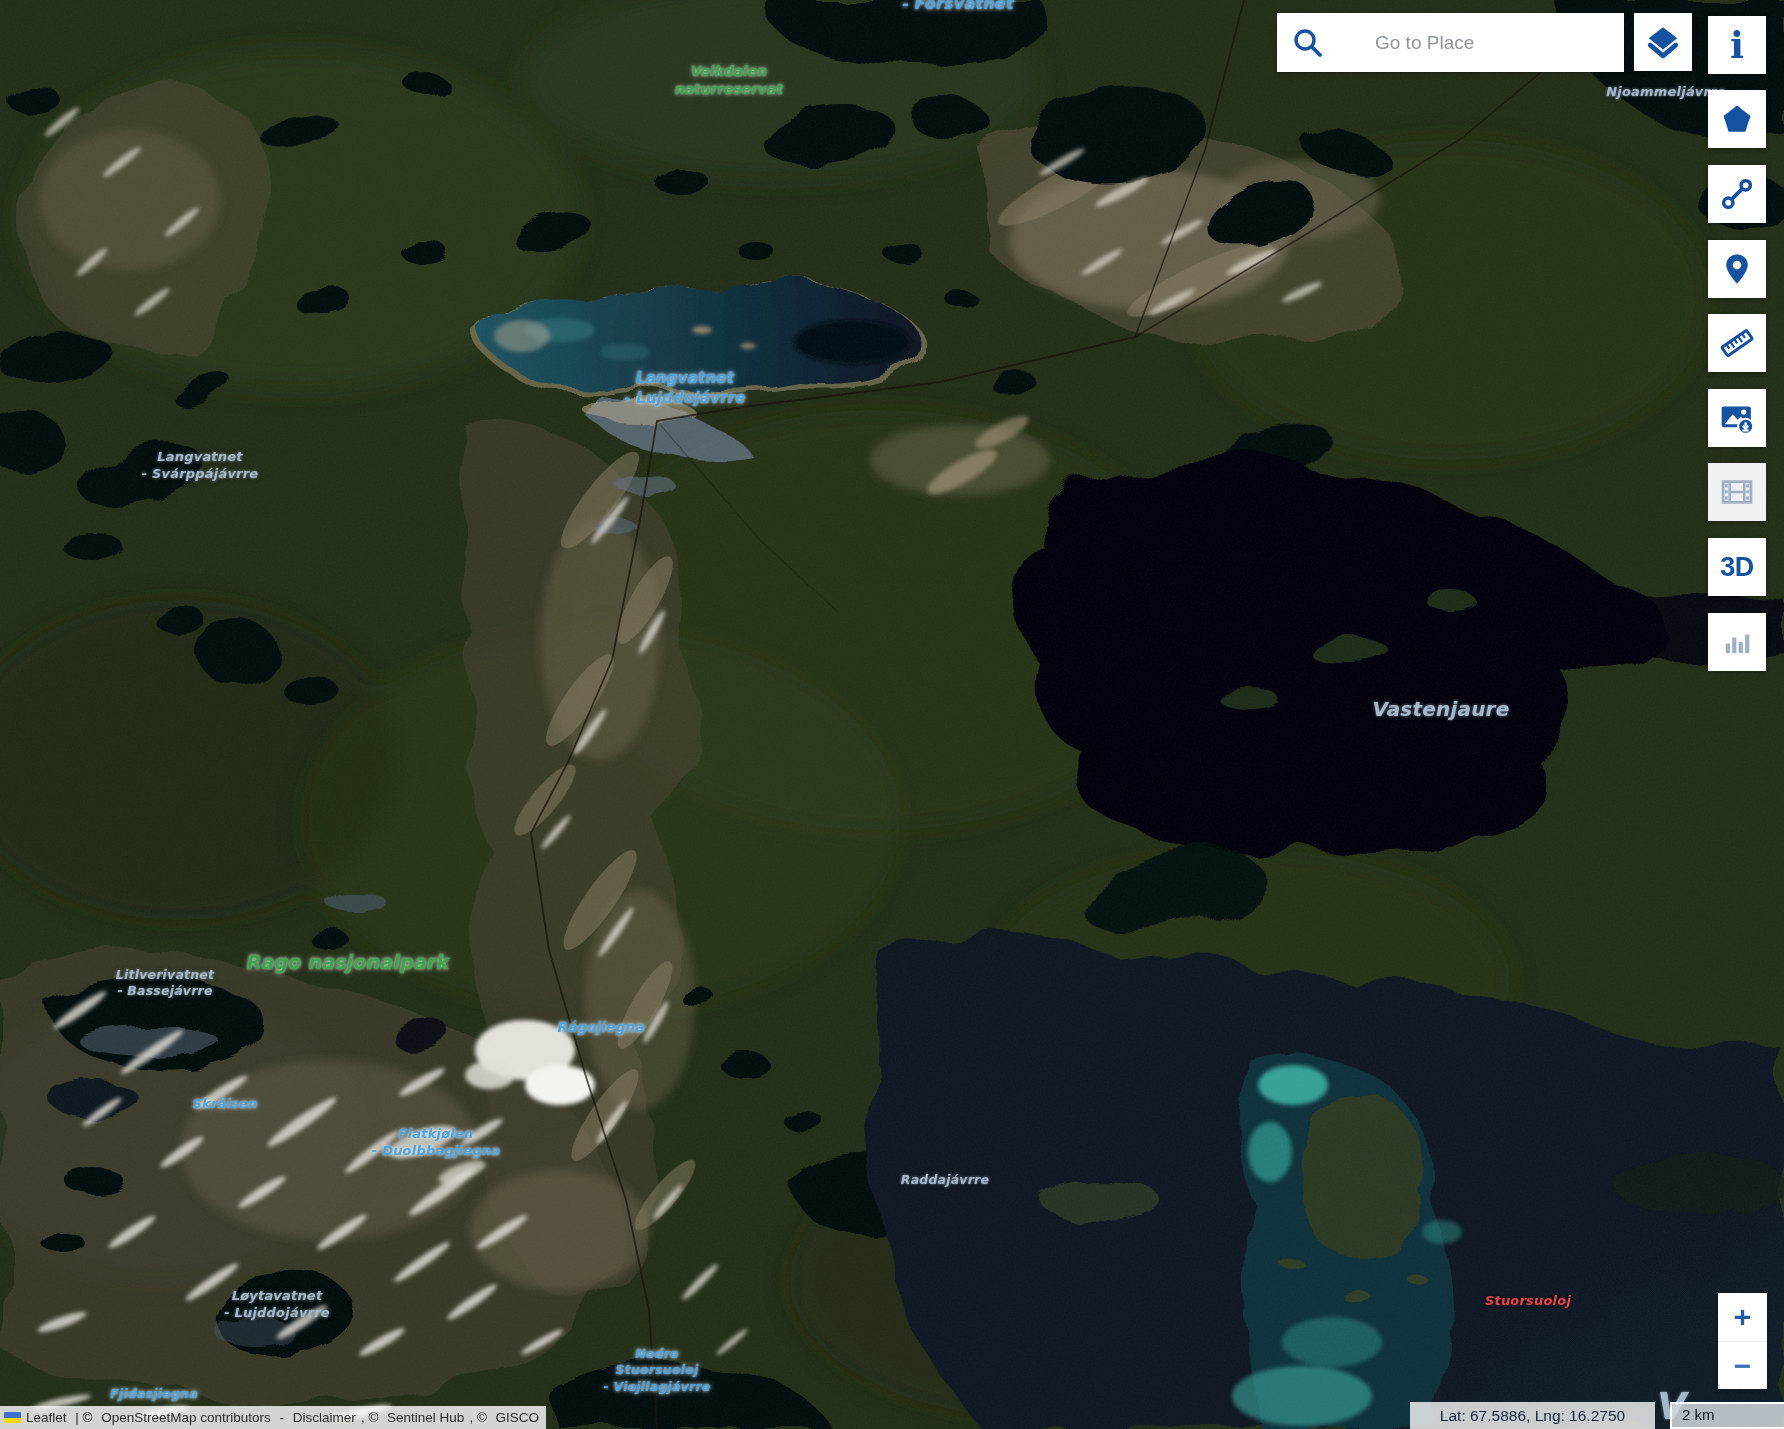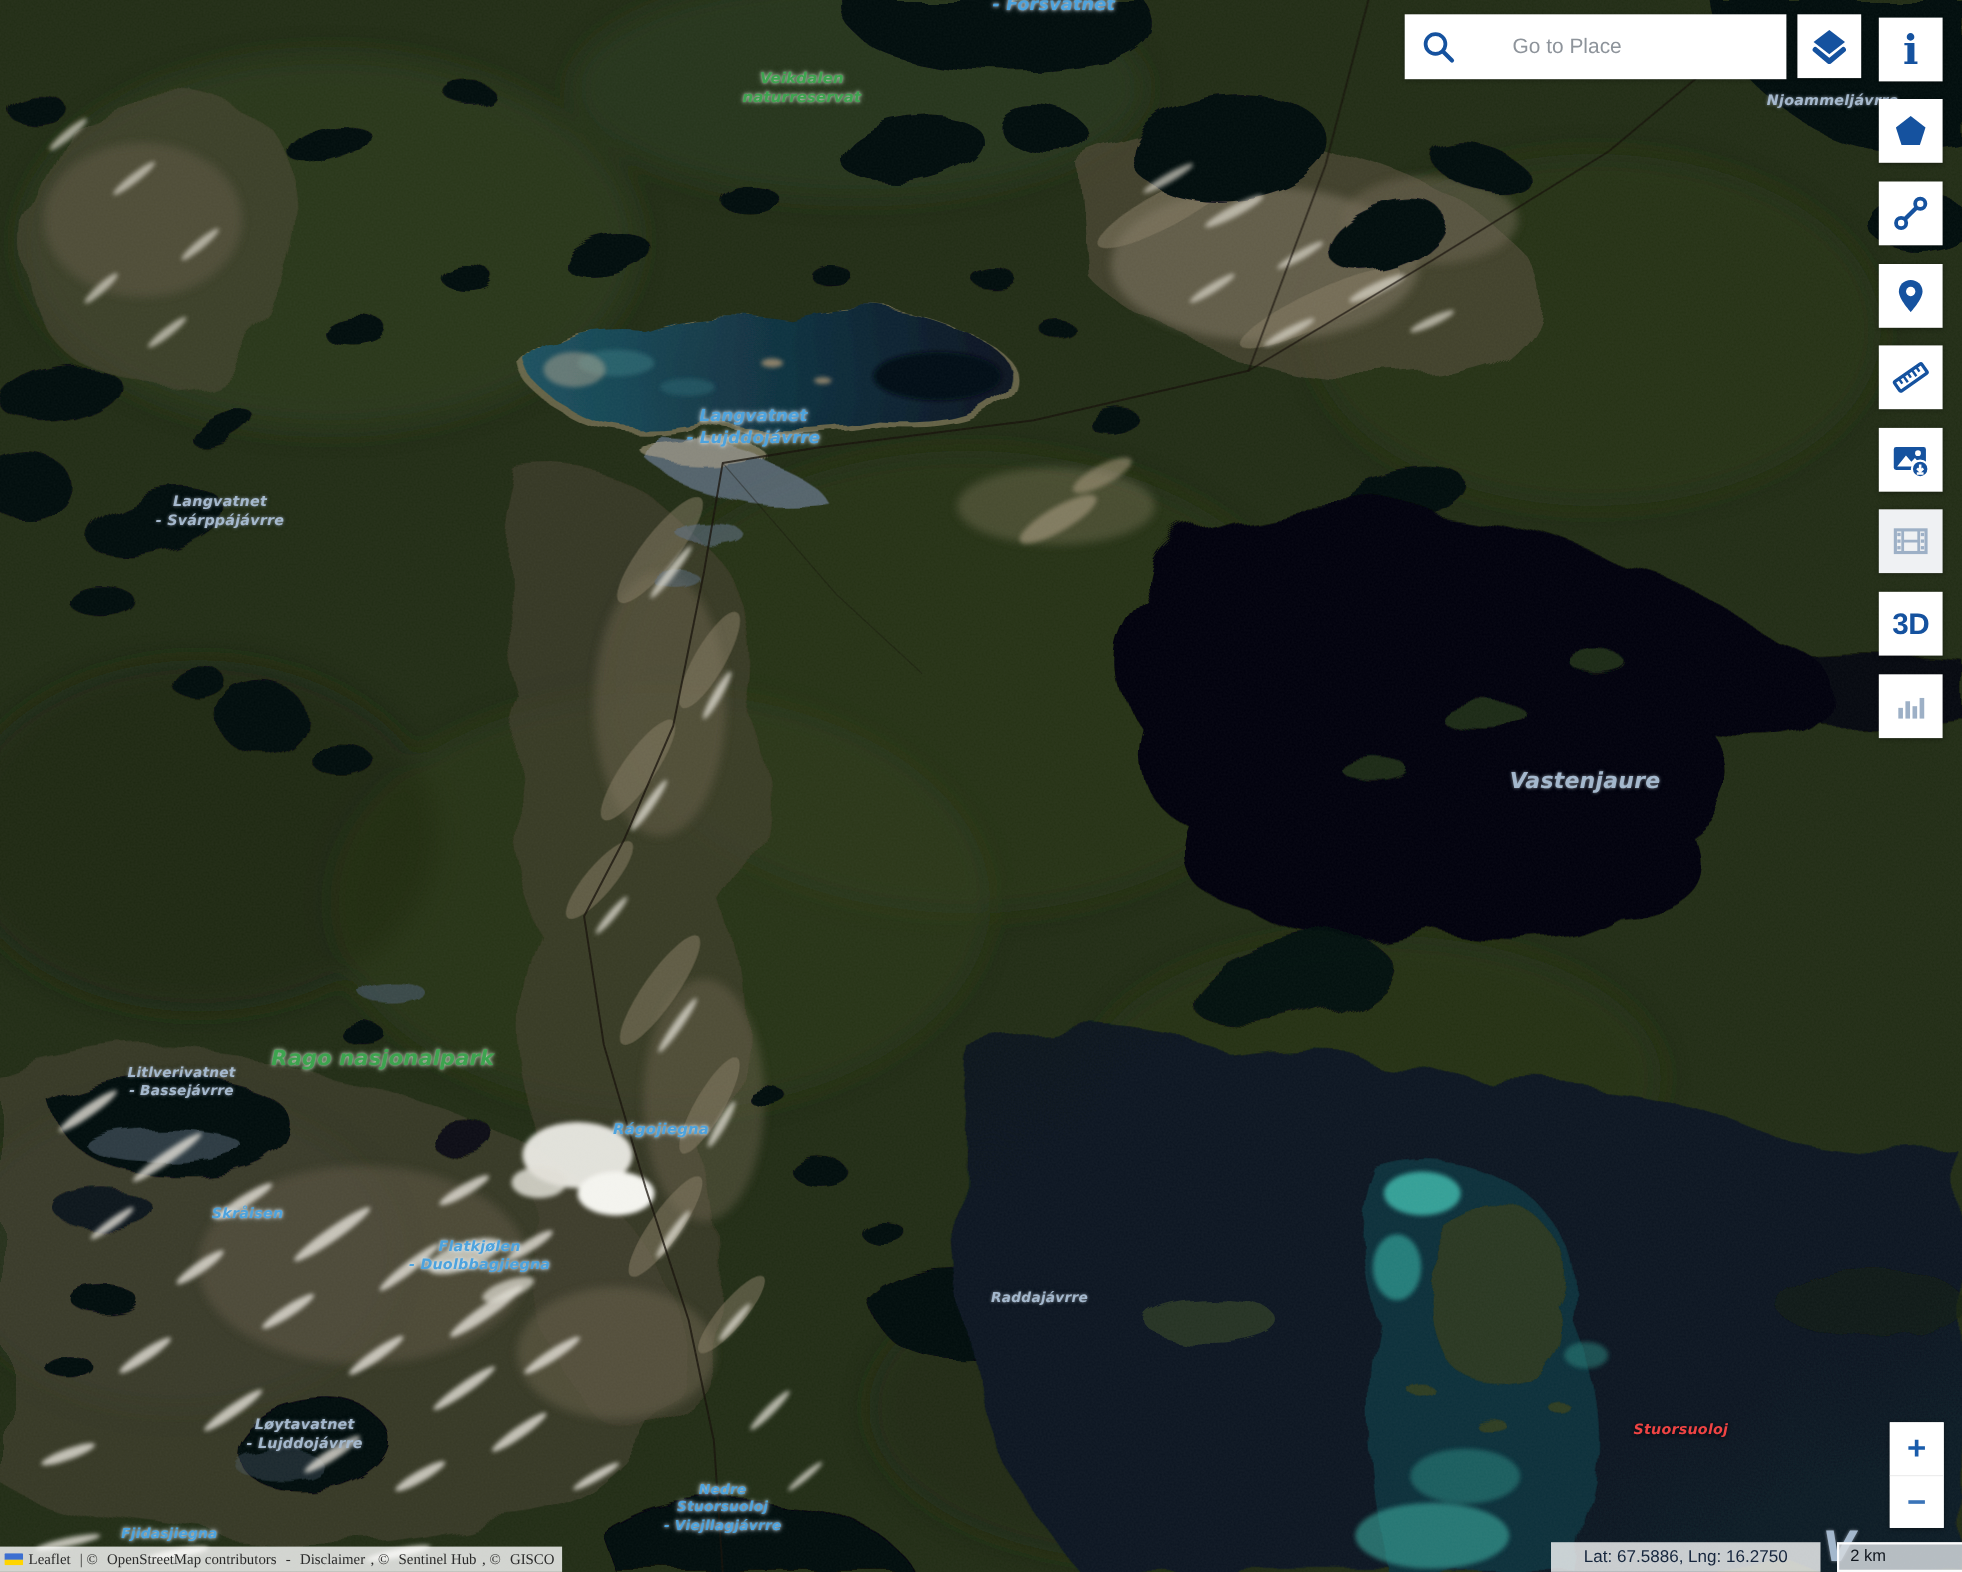--- a/index.html
+++ b/index.html
@@ -49,21 +49,21 @@
               line-height:27px;cursor:pointer;}
   #scale-box{position:absolute;left:1670px;top:1402px;width:114px;height:27px;z-index:10;
              box-sizing:border-box;background:rgba(213,217,222,.85);border:2px solid rgba(255,255,255,.95);
              border-right:0;color:#10161e;font-size:15px;line-height:22px;padding-left:10px;}
   #attribution{position:absolute;left:0;bottom:0;height:23px;z-index:10;display:flex;align-items:center;
                background:rgba(255,255,255,.8);padding:0 7px 0 4px;font-size:13.5px;color:#2b2b2b;gap:5px;}
   #attribution .flag{width:17px;height:11px;display:inline-block;border-radius:1px;overflow:hidden;flex:0 0 auto;}
   #attribution .flag i{display:block;height:50%;}
   #attribution .flag i.b{background:#3c6fd1;}
   #attribution .flag i.y{background:#ffd500;}
-  #attribution span{white-space:pre;font-family:Liberation Serif, serif;}
+  #attribution span{white-space:pre;}
 </style>
 </head>
 <body>
 
 <svg id="map-canvas" viewBox="0 0 1784 1429" preserveAspectRatio="none" xmlns="http://www.w3.org/2000/svg">
   <defs>
     <filter id="rough" x="-20%" y="-20%" width="140%" height="140%">
       <feTurbulence type="fractalNoise" baseFrequency="0.016" numOctaves="3" seed="11" result="n"></feTurbulence>
       <feDisplacementMap in="SourceGraphic" in2="n" scale="22"></feDisplacementMap>
     </filter>

